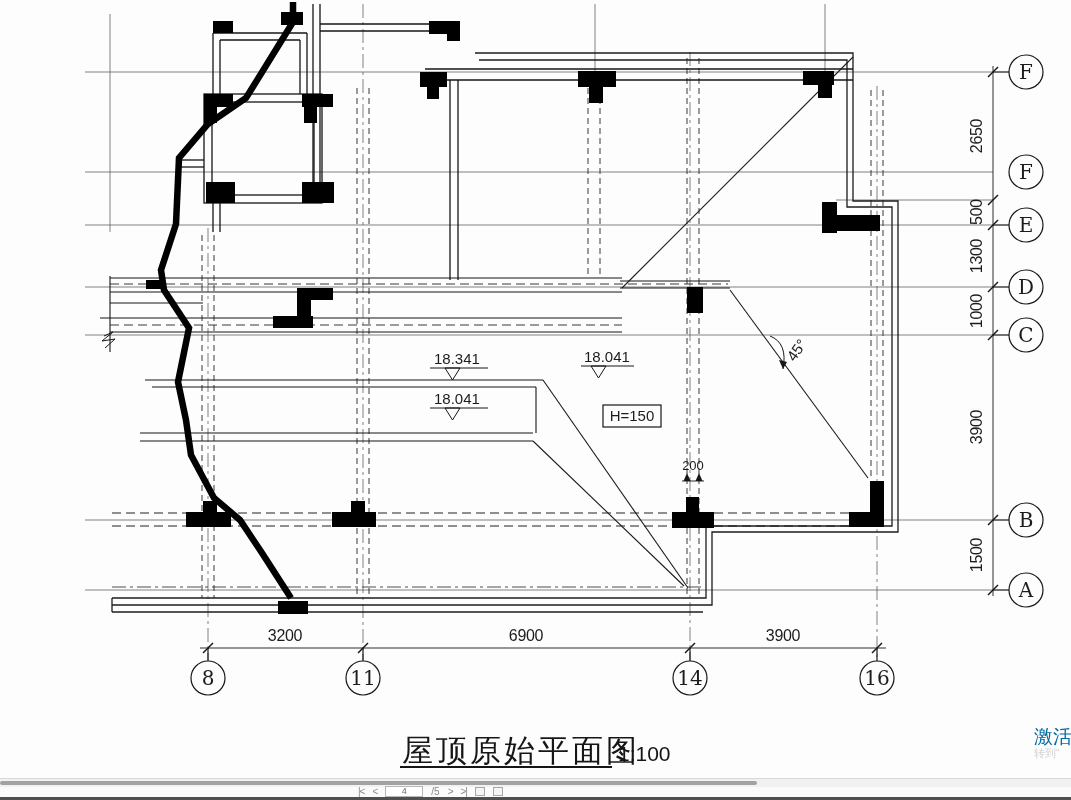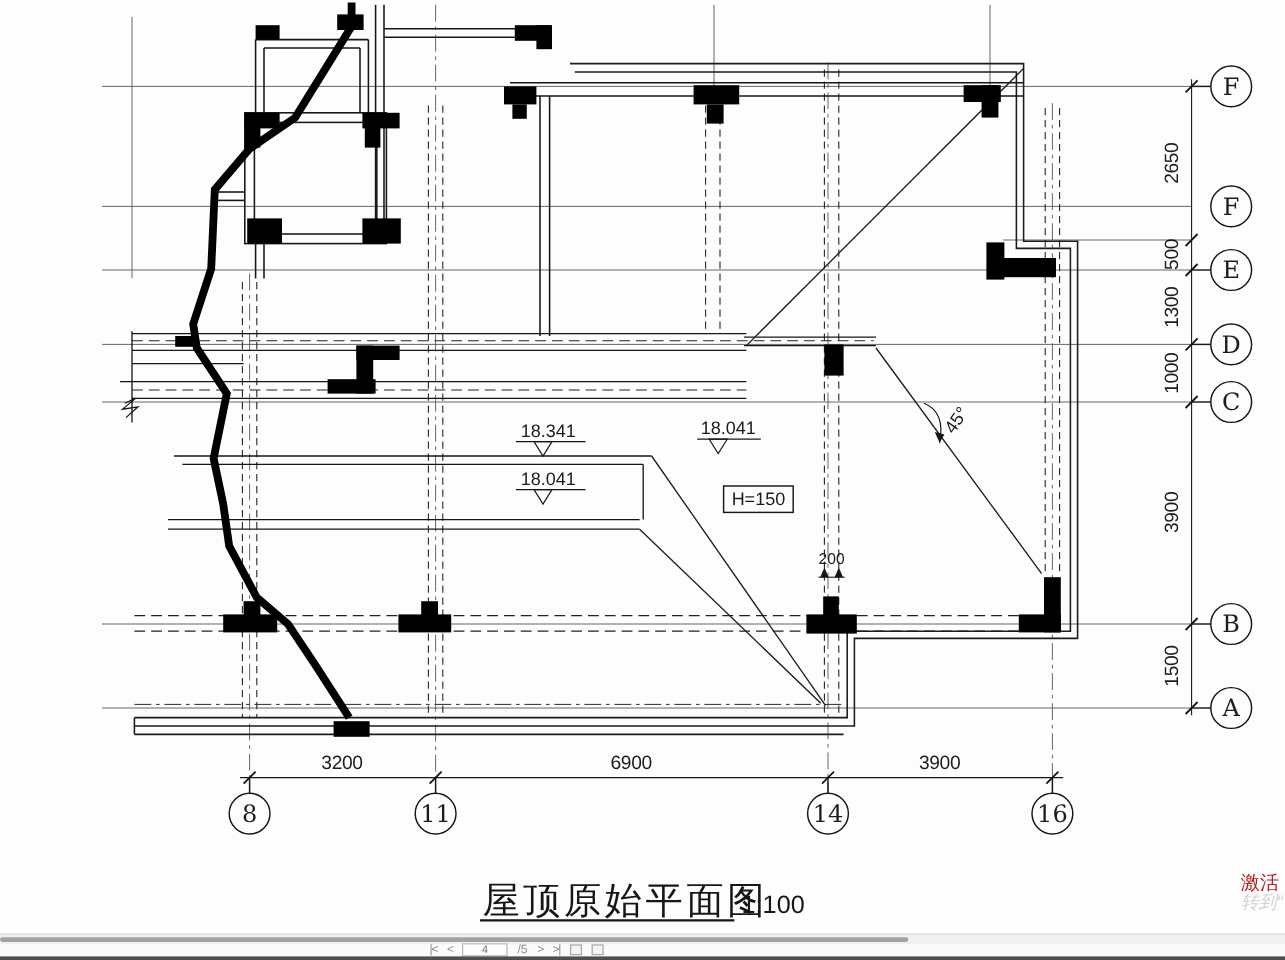--- a/index.html
+++ b/index.html
@@ -21,22 +21,22 @@
   .scroll-thumb{position:absolute;left:0;top:2px;width:757px;height:4px;background:#a2a2a2;border-radius:2px;}
   .toolbar{position:absolute;left:0;top:787px;width:1071px;height:10px;background:#fbfbfb;}
   .pager{position:absolute;left:358px;top:-2px;display:flex;align-items:center;gap:8px;
     height:13px;font-size:10px;color:#8b8b8b;line-height:13px;}
   .pager .btn{cursor:default;letter-spacing:-1px;}
   .page-box{box-sizing:border-box;width:38px;height:11px;border:1px solid #b7b7b7;background:#ffffff;
     text-align:center;font-size:9px;line-height:9px;color:#6e6e6e;}
   .page-icon{box-sizing:border-box;width:10px;height:9px;border:1px solid #a8a8a8;background:#f4f4f4;}
   .bottom-edge{position:absolute;left:0;top:797px;width:1071px;height:3px;background:#4f4f4f;}
   .watermark{position:absolute;left:1034px;top:727px;color:#c9c9c9;white-space:nowrap;}
-  .wm1{font-size:16px;line-height:19px;color:#b91c1c;}
-  .wm2{font-size:15px;line-height:14px;color:#d2d2d2;font-style:italic;}
+  .wm1{font-size:19px;line-height:19px;color:#0369a1;}
+  .wm2{font-size:11px;line-height:14px;color:#d2d2d2;}
 </style>
 </head>
 <body>
 
 <div class="canvas-wrap">
 <svg width="1071" height="778" viewBox="0 0 1071 778">
 
   <g stroke="#4a4a4a" stroke-width="0.7" fill="none">
 
     <line x1="85" y1="72" x2="993" y2="72"></line>

